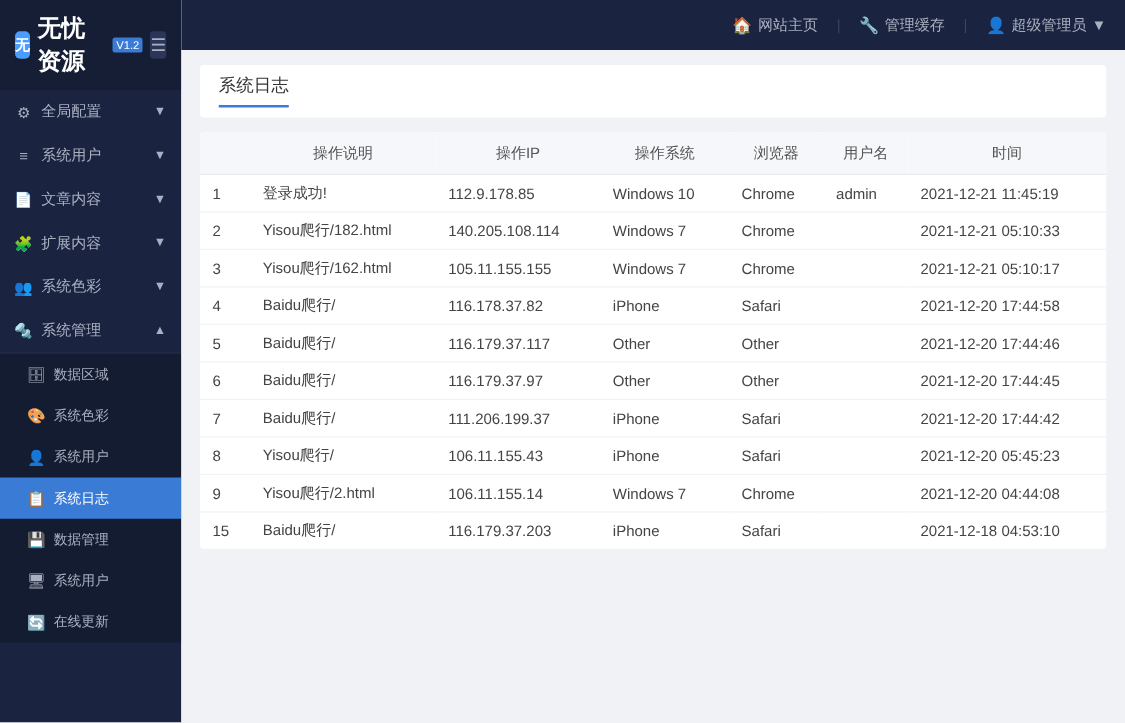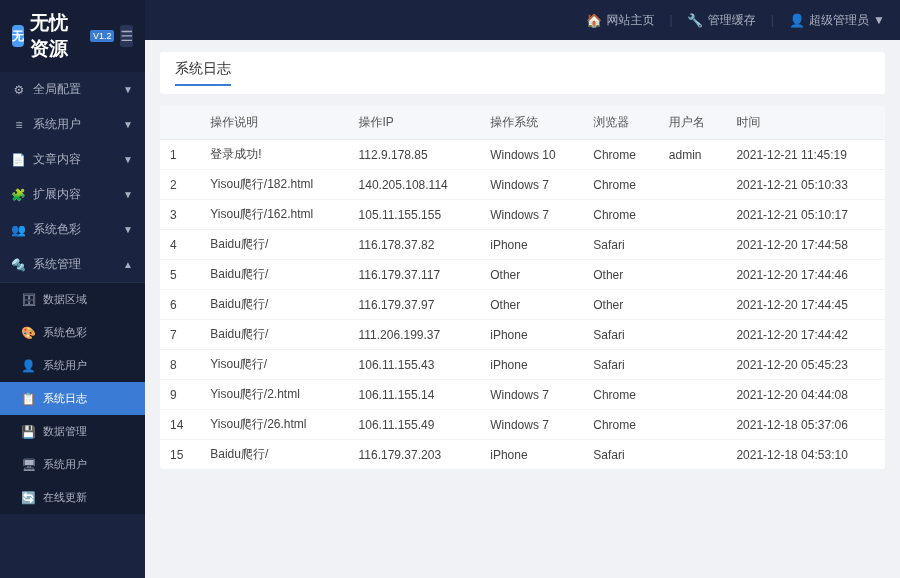--- a/index.html
+++ b/index.html
@@ -32,21 +32,21 @@
 
     
     .content { flex: 1; padding: 12px 15px; overflow-y: auto; background: #f0f2f5; }
     .page-header { background: white; padding: 8px 15px; margin-bottom: 12px; border-radius: 3px; }
     .page-title { font-size: 14px; color: #333; font-weight: normal; border-bottom: 2px solid #3a7bd5; display: inline-block; padding-bottom: 6px; }
 
     
     .table-container { background: white; border-radius: 3px; overflow: hidden; }
     table { width: 100%; border-collapse: collapse; font-size: 12px; }
     thead tr { background: #f5f7fa; }
-    th { padding: 8px 10px; text-align: left; color: #555; font-weight: normal; border-bottom: 1px solid #e8ecf0; white-space: nowrap; }
+    th { padding: 8px 10px; text-align: center; color: #555; font-weight: normal; border-bottom: 1px solid #e8ecf0; white-space: nowrap; }
     td { padding: 6px 10px; color: #444; border-bottom: 1px solid #f0f2f5; white-space: nowrap; }
     tr:last-child td { border-bottom: none; }
   </style>
 </head>
 <body>
 
 <aside class="sidebar">
   <div class="sidebar-logo">
     <div class="sidebar-logo-icon">无</div>
     <span class="sidebar-logo-text">无忧资源</span>
@@ -235,29 +235,20 @@
             <tr>
       <td>9</td>
       <td>Yisou爬行/2.html</td>
       <td>106.11.155.14</td>
       <td>Windows 7</td>
       <td>Chrome</td>
       <td></td>
       <td>2021-12-20 04:44:08</td>
     </tr>
             <tr>
-      <td>14</td>
-      <td>Yisou爬行/26.html</td>
-      <td>106.11.155.49</td>
-      <td>Windows 7</td>
-      <td>Chrome</td>
-      <td></td>
-      <td>2021-12-18 05:37:06</td>
-    </tr>
-            <tr>
       <td>15</td>
       <td>Baidu爬行/</td>
       <td>116.179.37.203</td>
       <td>iPhone</td>
       <td>Safari</td>
       <td></td>
       <td>2021-12-18 04:53:10</td>
     </tr>
           </tbody>
       </table>

